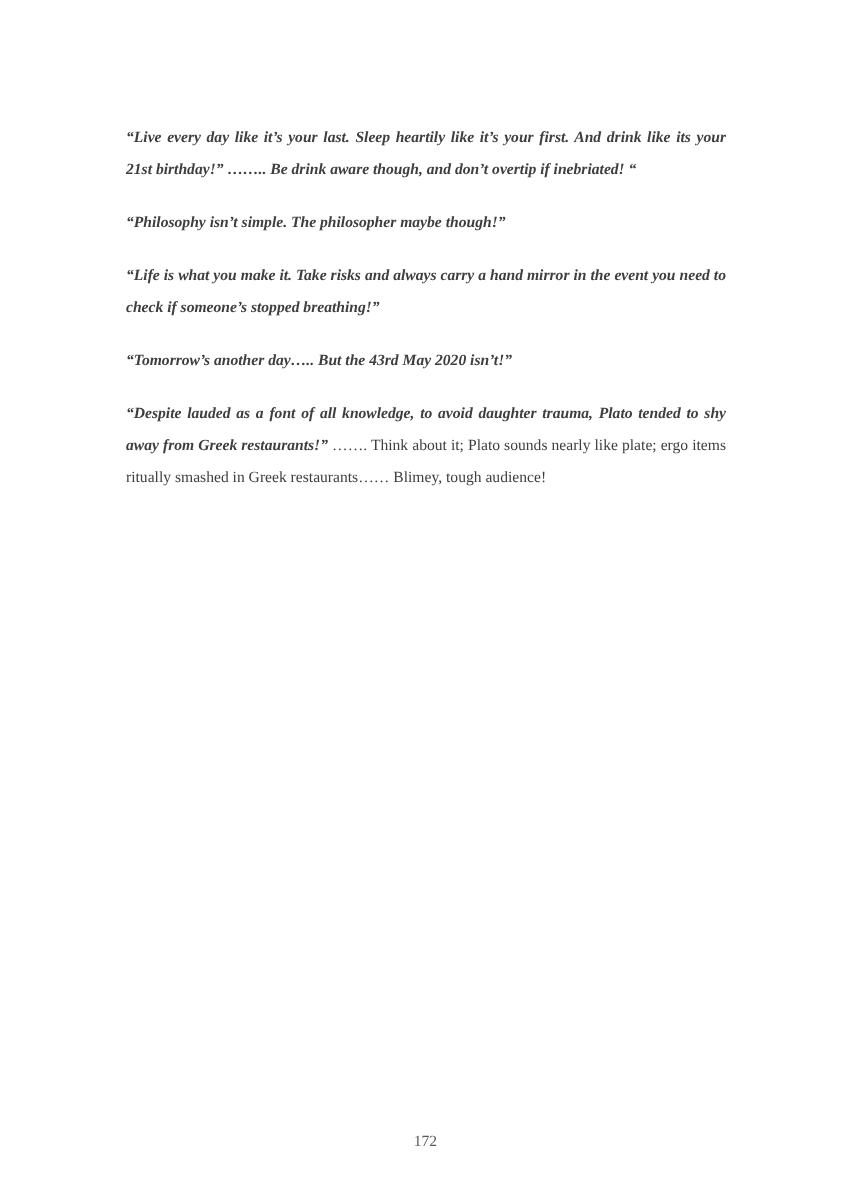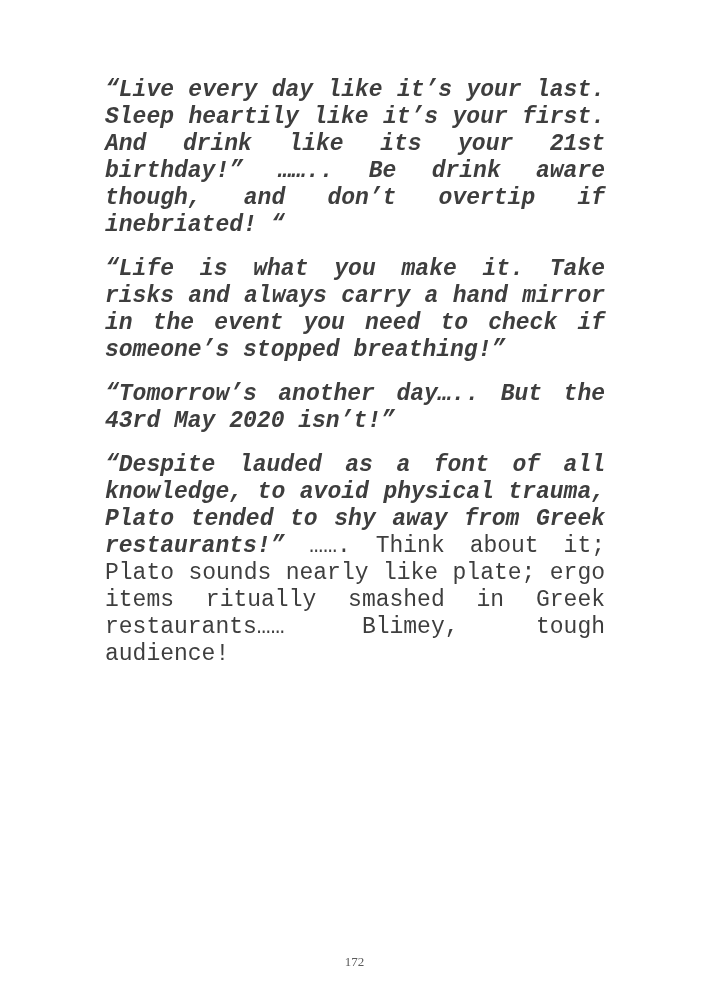--- a/index.html
+++ b/index.html
@@ -11,55 +11,55 @@
     position: relative;
     width: 709px;
     height: 992px;
     background: #ffffff;
     font-family: "Liberation Serif", serif;
     color: #3e3e3e;
     overflow: hidden;
   }
   .content {
     position: absolute;
-    top: 77px;
+    top: 100px;
     left: 105px;
     width: 500px;
     text-align: justify;
-    font-size: 23px;
+    font-size: 13px;
     line-height: 27px;
-    font-family: Liberation Mono, monospace;
   }
   .content p {
     margin: 0 0 17px 0;
   }
   .run-quote {
     font-weight: bold;
     font-style: italic;
   }
   .run-plain {
     font-weight: normal;
     font-style: normal;
   }
   .page-number {
     position: absolute;
     left: 0;
     right: 0;
-    bottom: 22px;
+    bottom: 33px;
     text-align: center;
     font-size: 13px;
     color: #5a5a5a;
     font-weight: normal;
     font-style: normal;
   }
 </style>
 </head>
 <body>
 
 <div class="page">
   <div class="content" id="paragraph-container">
       <p><span class="run-quote">“Live every day like it’s your last. Sleep heartily like it’s your first. And drink like its your 21st birthday!” …….. Be drink aware though, and don’t overtip if inebriated! “</span></p>
+      <p><span class="run-quote">“Philosophy isn’t simple. The philosopher maybe though!”</span></p>
       <p><span class="run-quote">“Life is what you make it. Take risks and always carry a hand mirror in the event you need to check if someone’s stopped breathing!”</span></p>
       <p><span class="run-quote">“Tomorrow’s another day….. But the 43rd May 2020 isn’t!”</span></p>
-      <p><span class="run-quote">“Despite lauded as a font of all knowledge, to avoid physical trauma, Plato tended to shy away from Greek restaurants!”</span><span class="run-plain"> ……. Think about it; Plato sounds nearly like plate; ergo items ritually smashed in Greek restaurants…… Blimey, tough audience!</span></p>
+      <p><span class="run-quote">“Despite lauded as a font of all knowledge, to avoid daughter trauma, Plato tended to shy away from Greek restaurants!”</span><span class="run-plain"> ……. Think about it; Plato sounds nearly like plate; ergo items ritually smashed in Greek restaurants…… Blimey, tough audience!</span></p>
     </div>
   <div class="page-number">172</div>
 </div>
 
 </body></html>

